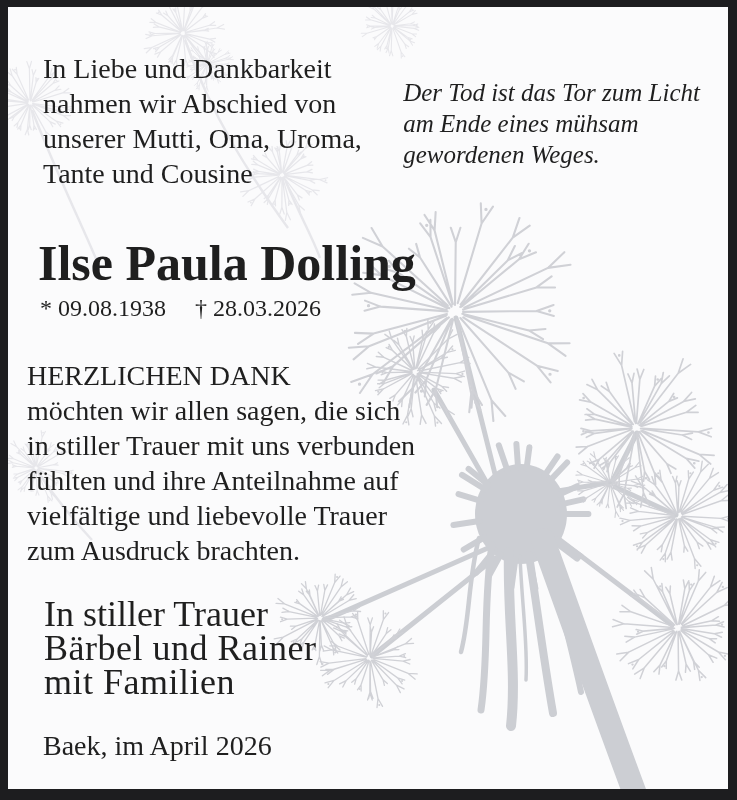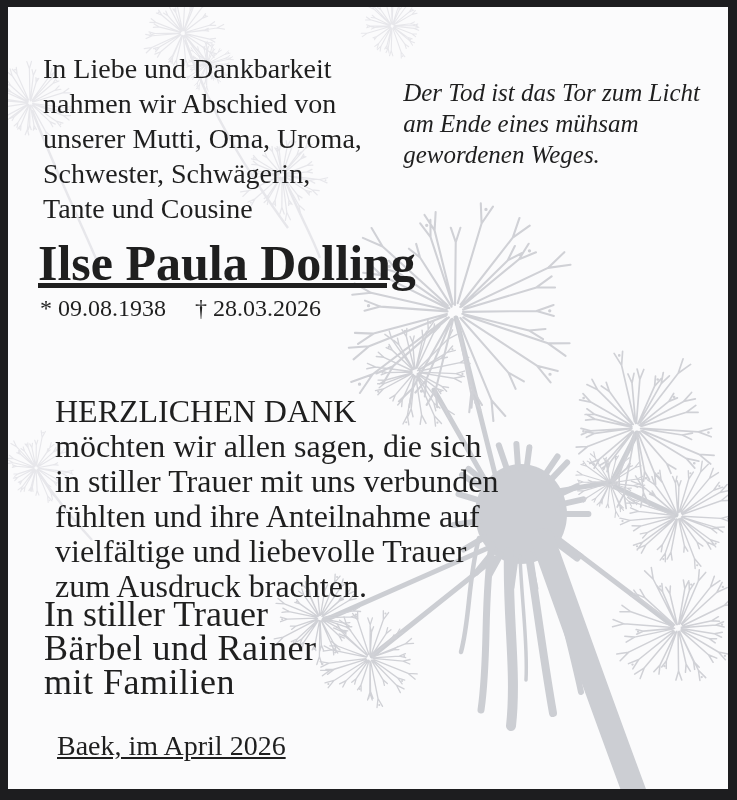--- a/index.html
+++ b/index.html
@@ -12,27 +12,27 @@
     border-width:7px 9px 11px 8px;
     background:#fbfbfc;
     overflow:hidden;
     font-family:"Liberation Serif","DejaVu Serif",serif;
     color:#1f1f1f;
   }
   #art{position:absolute;left:-8px;top:-7px;width:737px;height:800px;z-index:0;pointer-events:none;}
   .txt{position:absolute;z-index:1;white-space:nowrap;}
   .intro{left:35px;top:44px;font-size:28px;line-height:35px;}
   .quote{right:28px;top:70px;font-size:25px;line-height:31px;font-style:italic;text-align:left;}
-  .name{left:30px;top:229px;font-size:50px;line-height:54px;font-weight:bold;text-decoration:underline;}
+  .name{left:30px;top:229px;font-size:50px;line-height:54px;font-weight:bold;}
   .dates{left:32px;top:285px;font-size:24px;line-height:32px;}
   .dates .death{margin-left:29px;}
-  .thanks{left:47px;top:351px;font-size:32px;line-height:35px;margin-top:36px;}
+  .thanks{left:19px;top:351px;font-size:28px;line-height:35px;}
   .closing{left:36px;top:590px;font-size:36px;line-height:34px;}
   .closing .bold{font-weight:normal;letter-spacing:0.5px;}
-  .placedate{left:49px;top:723px;font-size:28px;line-height:32px;text-decoration:underline;}
+  .placedate{left:35px;top:723px;font-size:28px;line-height:32px;}
 </style>
 </head>
 <body>
 
 <div class="sheet">
 
   <svg id="art" viewBox="0 0 737 800" aria-hidden="true">
       <path d="M185,40 C212,118 252,178 288,228" stroke="#e7e7eb" fill="none" stroke-width="2.4"></path>
       <path d="M286,182 C300,216 313,238 320,258" stroke="#e7e7eb" fill="none" stroke-width="2.4"></path>
       <path d="M32,110 C55,170 82,225 100,268" stroke="#e7e7eb" fill="none" stroke-width="2.4"></path>
@@ -109,21 +109,20 @@
       <g transform="translate(610,483) scale(0.42)" stroke="#d0d1d6" fill="none" stroke-width="2.62" stroke-linecap="round">
         <path d="M6.8,0.8L68.1,8.2M68.1,8.2L82.9,5.1M68.1,8.2L81.9,14.4M5.5,0.6L55.2,6.1M55.2,6.1L67.1,3.5M55.2,6.1L66.4,11.0M4.1,1.3L41.3,12.5M41.3,12.5L50.8,12.2M41.3,12.5L49.2,17.8M5.5,4.0L54.8,39.6M54.8,39.6L69.0,43.9M54.8,39.6L63.7,51.5M4.5,4.3L44.7,43.5M44.7,43.5L57.0,49.3M44.7,43.5L51.2,55.5M2.4,5.5L23.5,55.2M23.5,55.2L32.3,65.1M23.5,55.2L24.9,68.4M2.3,5.1L23.4,50.7M23.4,50.7L31.8,59.5M23.4,50.7L25.0,62.8M1.3,6.7L13.5,67.0M13.5,67.0L21.0,79.9M13.5,67.0L11.9,81.9M-0.5,4.9L-5.1,48.6M-5.1,48.6L-2.7,59.0M-5.1,48.6L-9.3,58.5M-1.8,4.0L-18.1,40.1M-18.1,40.1L-19.0,49.7M-18.1,40.1L-24.5,47.3M-2.3,4.4L-23.1,44.3M-23.1,44.3L-24.7,55.2M-23.1,44.3L-30.8,52.2M-3.3,3.6L-33.4,35.7M-33.4,35.7L-37.9,45.5M-33.4,35.7L-42.8,41.0M-5.4,3.4L-54.0,34.4M-54.0,34.4L-62.8,45.4M-54.0,34.4L-67.6,38.2M-6.2,1.9L-62.5,18.9M-62.5,18.9L-74.1,27.3M-62.5,18.9L-76.8,18.8M-6.3,1.9L-62.8,18.8M-62.8,18.8L-74.5,27.2M-62.8,18.8L-77.2,18.7M-6.4,-0.3L-64.0,-2.5M-64.0,-2.5L-77.5,1.5M-64.0,-2.5L-77.3,-7.2M-4.3,-0.4L-43.1,-3.6M-43.1,-3.6L-52.4,-1.2M-43.1,-3.6L-52.0,-7.1M-6.6,-1.9L-65.9,-19.5M-65.9,-19.5L-81.0,-18.8M-65.9,-19.5L-78.4,-27.9M-5.5,-4.0L-55.0,-39.9M-55.0,-39.9L-69.3,-44.3M-55.0,-39.9L-64.0,-51.9M-4.2,-4.6L-42.1,-45.6M-42.1,-45.6L-54.1,-52.1M-42.1,-45.6L-48.0,-58.0M-3.5,-6.0L-35.2,-59.7M-35.2,-59.7L-46.8,-69.6M-35.2,-59.7L-38.7,-74.5M-1.0,-5.0L-10.0,-49.8M-10.0,-49.8L-15.6,-59.4M-10.0,-49.8L-8.8,-60.9M-0.6,-4.3L-5.7,-42.7M-5.7,-42.7L-9.9,-51.2M-5.7,-42.7L-4.1,-52.1M1.3,-5.3L13.1,-52.8M13.1,-52.8L12.1,-64.7M13.1,-52.8L19.3,-63.0M1.4,-5.4L13.8,-54.2M13.8,-54.2L12.8,-66.5M13.8,-54.2L20.2,-64.7M3.5,-5.2L35.1,-51.6M35.1,-51.6L38.7,-64.9M35.1,-51.6L45.9,-60.2M4.2,-3.6L42.4,-36.1M42.4,-36.1L48.7,-46.7M42.4,-36.1L53.7,-40.9M3.9,-3.5L38.8,-35.3M38.8,-35.3L44.4,-45.4M38.8,-35.3L49.2,-40.2M5.9,-3.7L59.4,-37.1M59.4,-37.1L69.1,-49.0M59.4,-37.1L74.2,-41.0M6.5,-0.9L65.0,-9.5M65.0,-9.5L77.8,-16.1M65.0,-9.5L79.2,-7.2"></path>
         <path d="M79.0,9.5l0.1,0M63.6,45.9l0.1,0M27.1,58.8l0.1,0M-21.0,46.5l0.1,0M-62.6,39.9l0.1,0M-74.2,-2.9l0.1,0M-63.8,-46.3l0.1,0M-11.6,-57.7l0.1,0M16.0,-62.9l0.1,0M45.0,-41.0l0.1,0" stroke-width="4.01"></path>
       </g>
     </svg>
 
   <div class="txt intro">
     <div>In Liebe und Dankbarkeit</div>
     <div>nahmen wir Abschied von</div>
     <div>unserer Mutti, Oma, Uroma,</div>
-    <div>Schwester, Schwägerin,</div>
     <div>Tante und Cousine</div>
   </div>
 
   <div class="txt quote">
     <div>Der Tod ist das Tor zum Licht</div>
     <div>am Ende eines mühsam</div>
     <div>gewordenen Weges.</div>
   </div>
 
   <div class="txt name">Ilse Paula Dolling</div>

